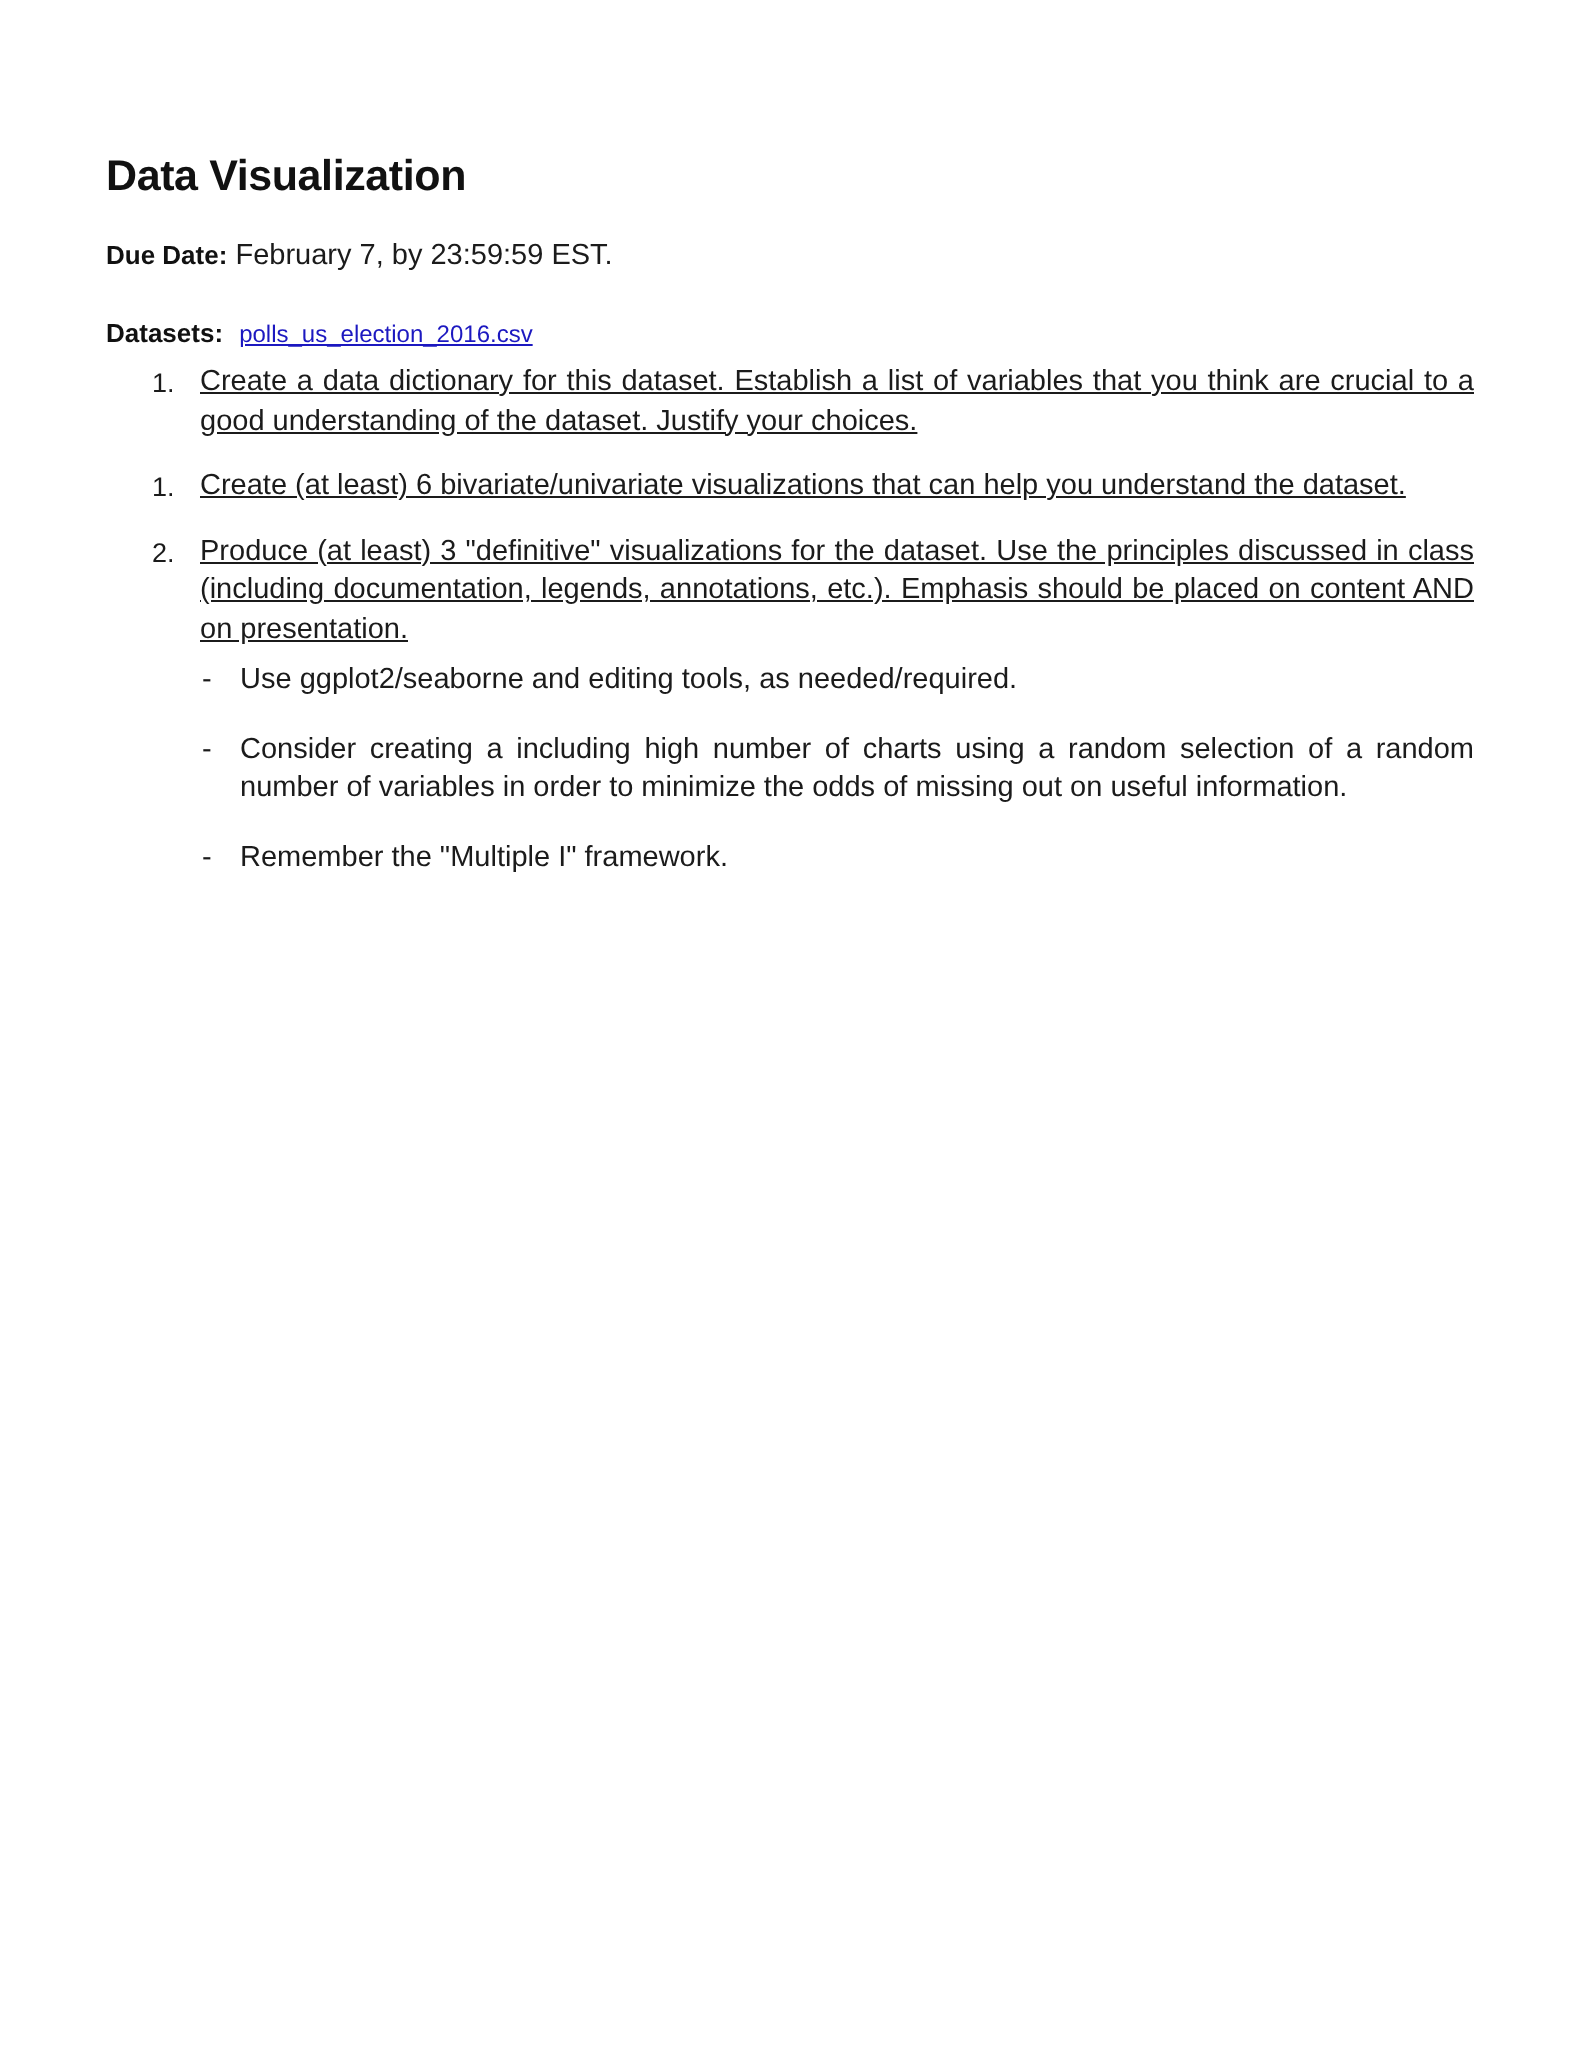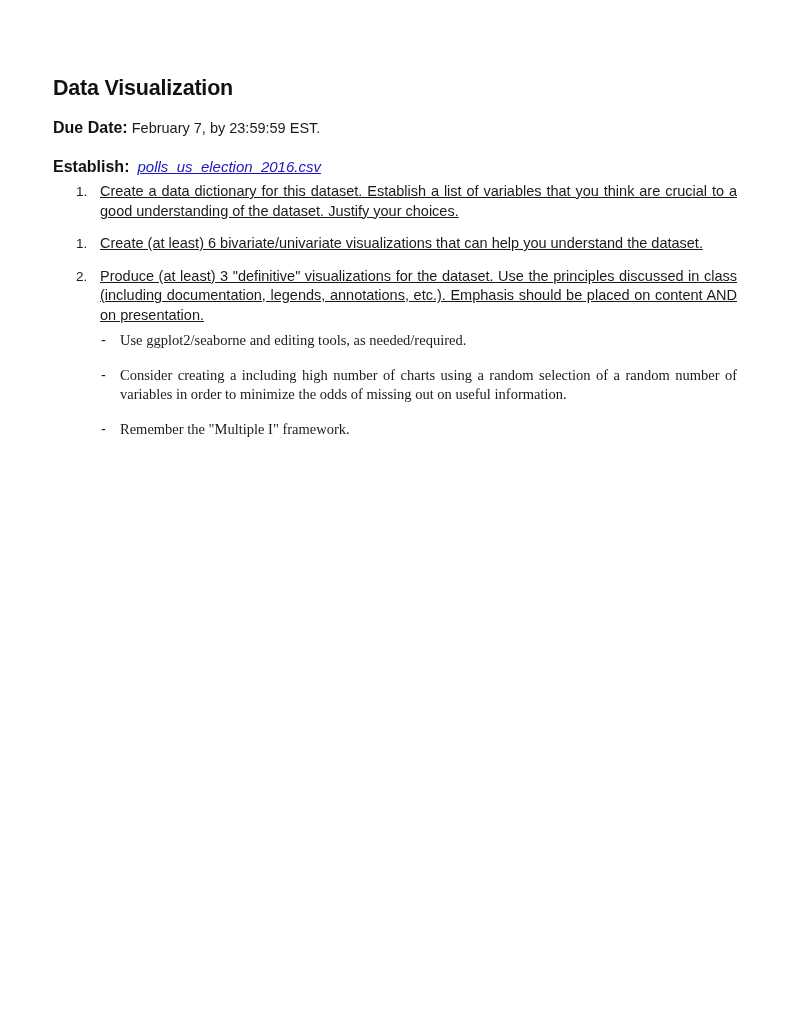--- a/index.html
+++ b/index.html
@@ -21,31 +21,30 @@
     font-size: 21.5px;
     line-height: 24px;
     font-weight: 700;
     color: #111111;
     letter-spacing: -0.2px;
     margin: 2px 0 6px 0;
   }
   .intro { margin: 0; }
   .labeled-row { margin-top: 18px; }
   .row-label {
-    font-size: 16px;
+    font-size: 13px;
     line-height: 20px;
     font-weight: 700;
     color: #111111;
   }
   .due-value { font-size: 14.5px; }
   a.dataset-link {
     color: #1c18c0;
-    font-style: italic;
     text-decoration: underline;
-    font-size: 15px;
+    font-size: 12px;
     margin-left: 4px;
   }
   h2.section-heading {
     font-size: 16.5px;
     line-height: 20px;
     font-weight: 700;
     color: #111111;
     margin: 13px 0 0 0;
   }
   h2.hints-heading { margin-top: 17px; }
@@ -74,38 +73,37 @@
     margin-bottom: 15px;
   }
   .hint-dash {
     flex: none;
     width: 19px;
     margin-left: 48px;
   }
   .hint-text {
     flex: 1;
     text-align: justify;
-    font-family: Liberation Serif, serif;
   }
 </style>
 </head>
 <body>
 
 <div class="page">
 
   <h1 class="doc-title">Data Visualization</h1>
 
 
   <div class="labeled-row">
     <span class="row-label">Due Date:</span>
     <span class="due-value">February 7, by 23:59:59 EST.</span>
   </div>
 
   <div class="labeled-row">
-    <span class="row-label">Establish:</span>
+    <span class="row-label">Datasets:</span>
     <a href="#" class="dataset-link">polls_us_election_2016.csv</a>
   </div>
 
 
   <div class="task-list">
     <div class="task-item">
       <span class="task-num">1.</span>
       <span class="task-text">Create a data dictionary for this dataset. Establish a list of variables that you think are crucial to a good understanding of the dataset. Justify your choices.</span>
     </div>
     <div class="task-item">

